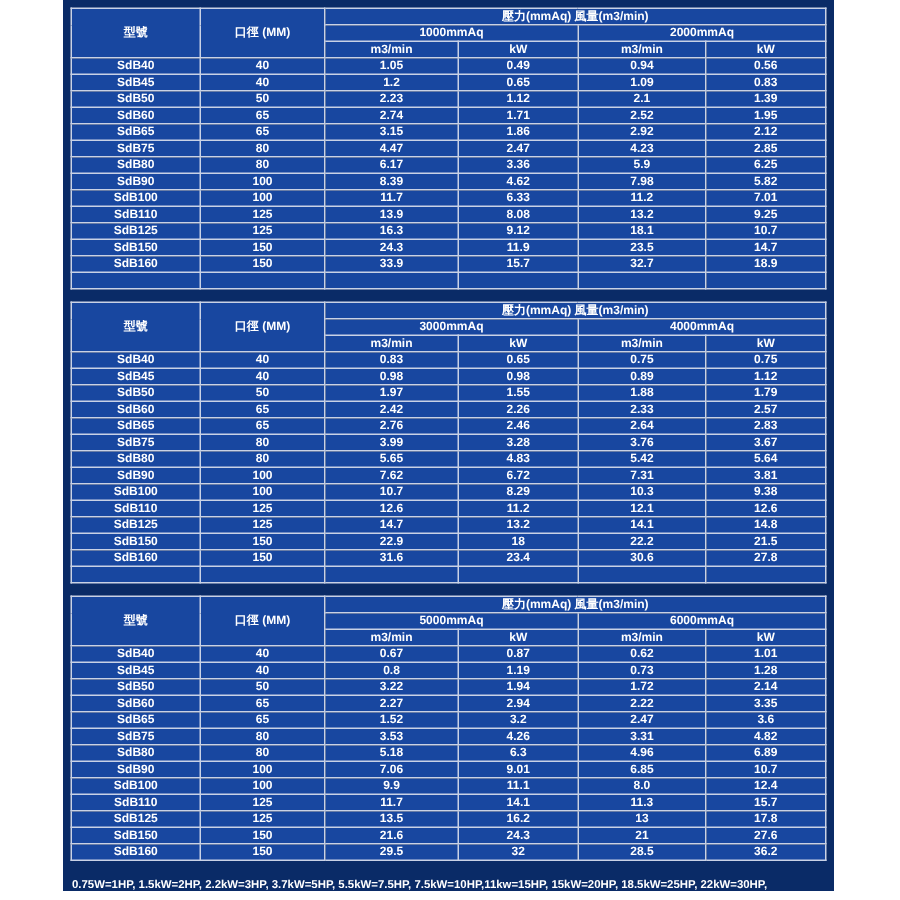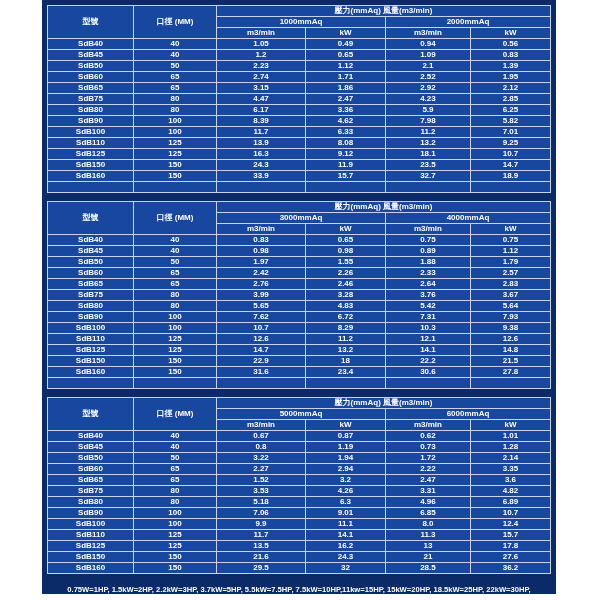--- a/index.html
+++ b/index.html
@@ -27,21 +27,21 @@
     text-align:center;
     overflow:hidden;
     white-space:nowrap;
     font-family:"Liberation Sans", sans-serif;
   }
   table.spec td.spacer{height:10px;}
   .footer{
     color:#ffffff;font-size:7.6px;font-weight:bold;line-height:9px;
     padding:3px 1px 0 1px;text-align:left;letter-spacing:0px;
   }
-  .footer span{display:block;text-align:center;}
+  .footer span{display:block;}
 </style>
 </head>
 <body>
 
 <div class="panel">
 
   <table class="spec">
     <colgroup>
       <col style="width:17.1%">
         <col style="width:16.5%">
@@ -265,21 +265,21 @@
           <td>4.83</td>
           <td>5.42</td>
           <td>5.64</td>
         </tr>
         <tr>
           <td>SdB90</td>
           <td>100</td>
           <td>7.62</td>
           <td>6.72</td>
           <td>7.31</td>
-          <td>7.93</td>
+          <td>3.81</td>
         </tr>
         <tr>
           <td>SdB100</td>
           <td>100</td>
           <td>10.7</td>
           <td>8.29</td>
           <td>10.3</td>
           <td>9.38</td>
         </tr>
         <tr>

